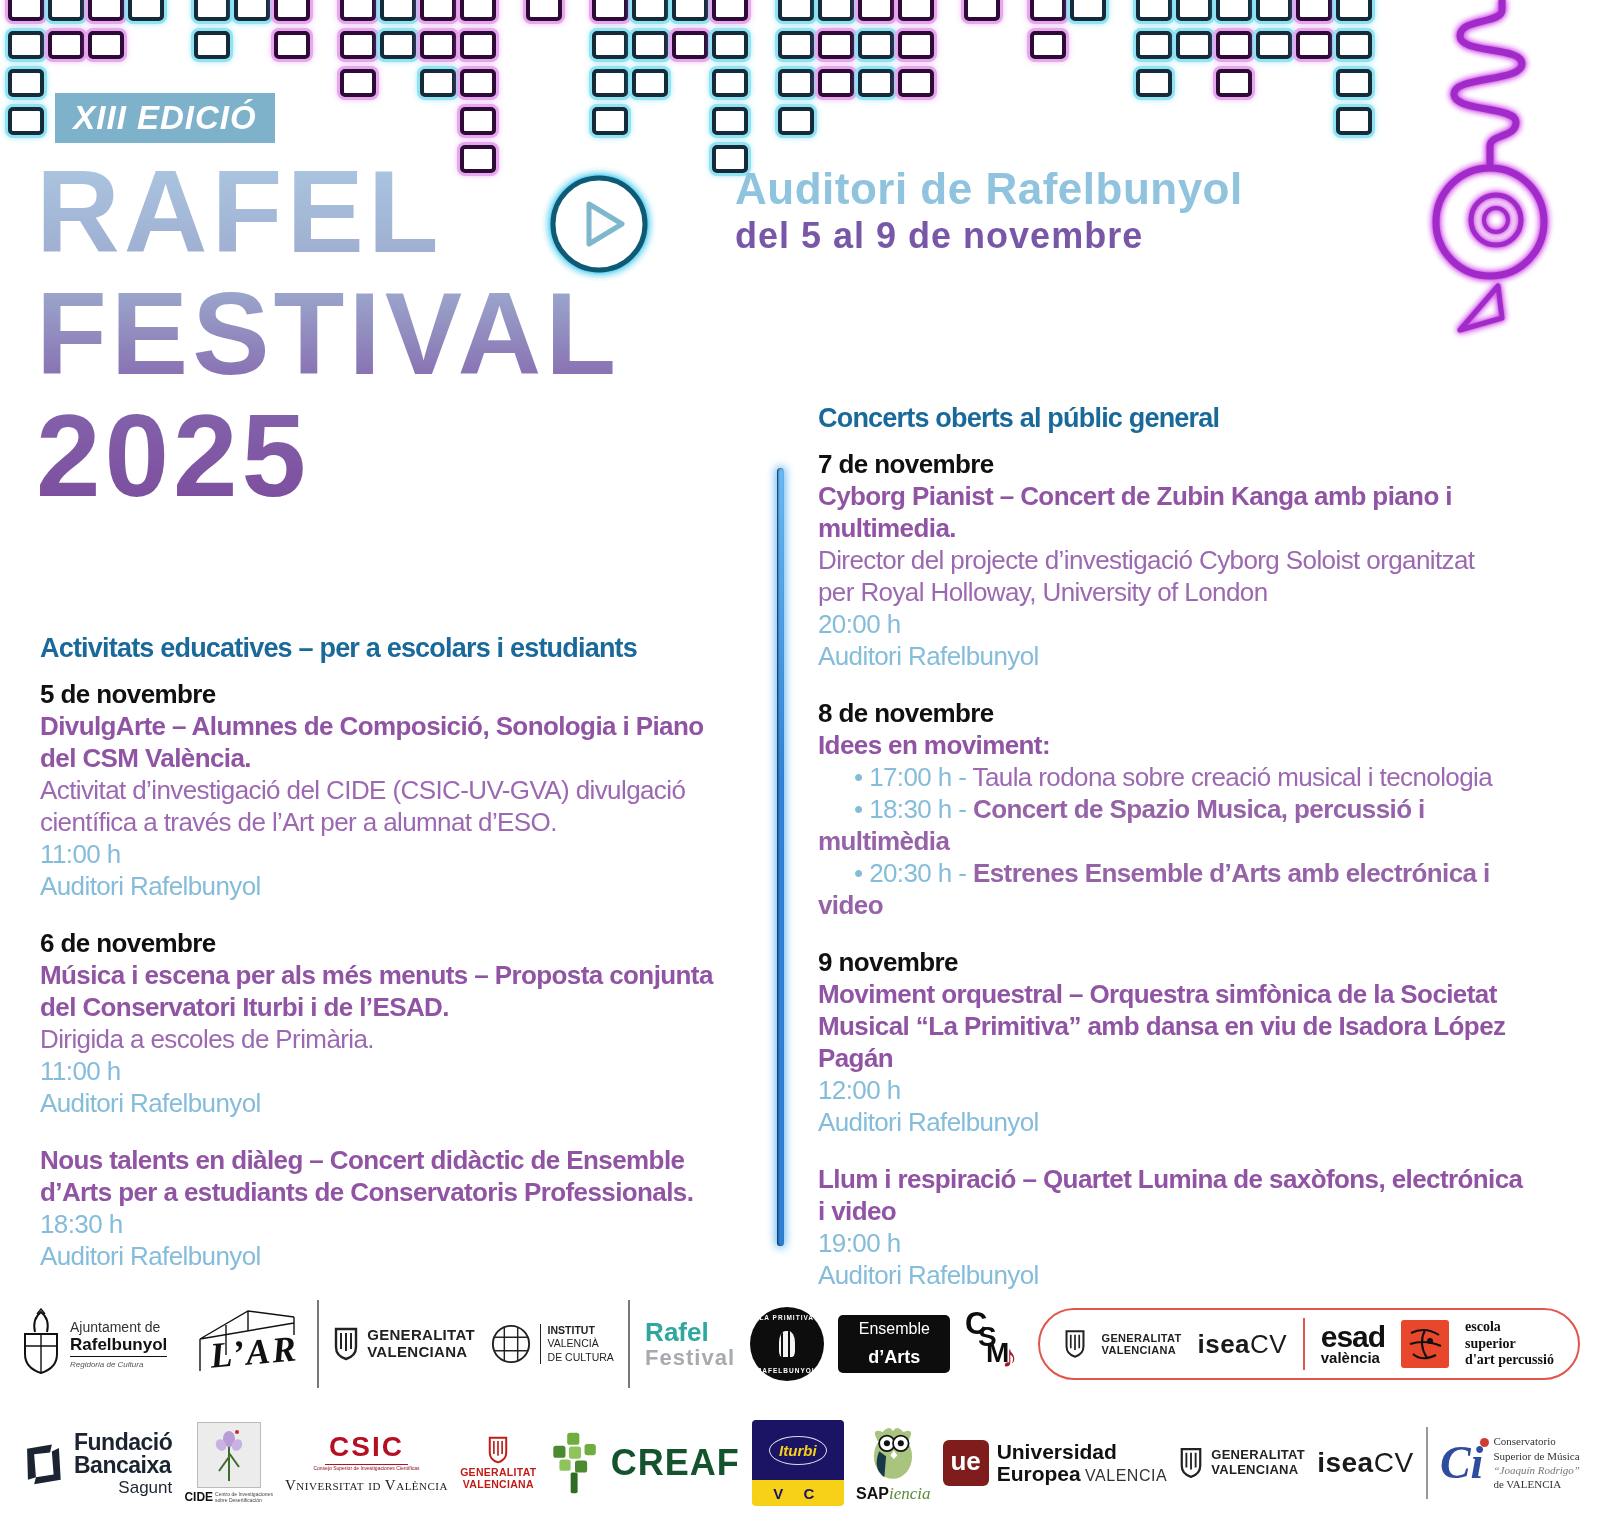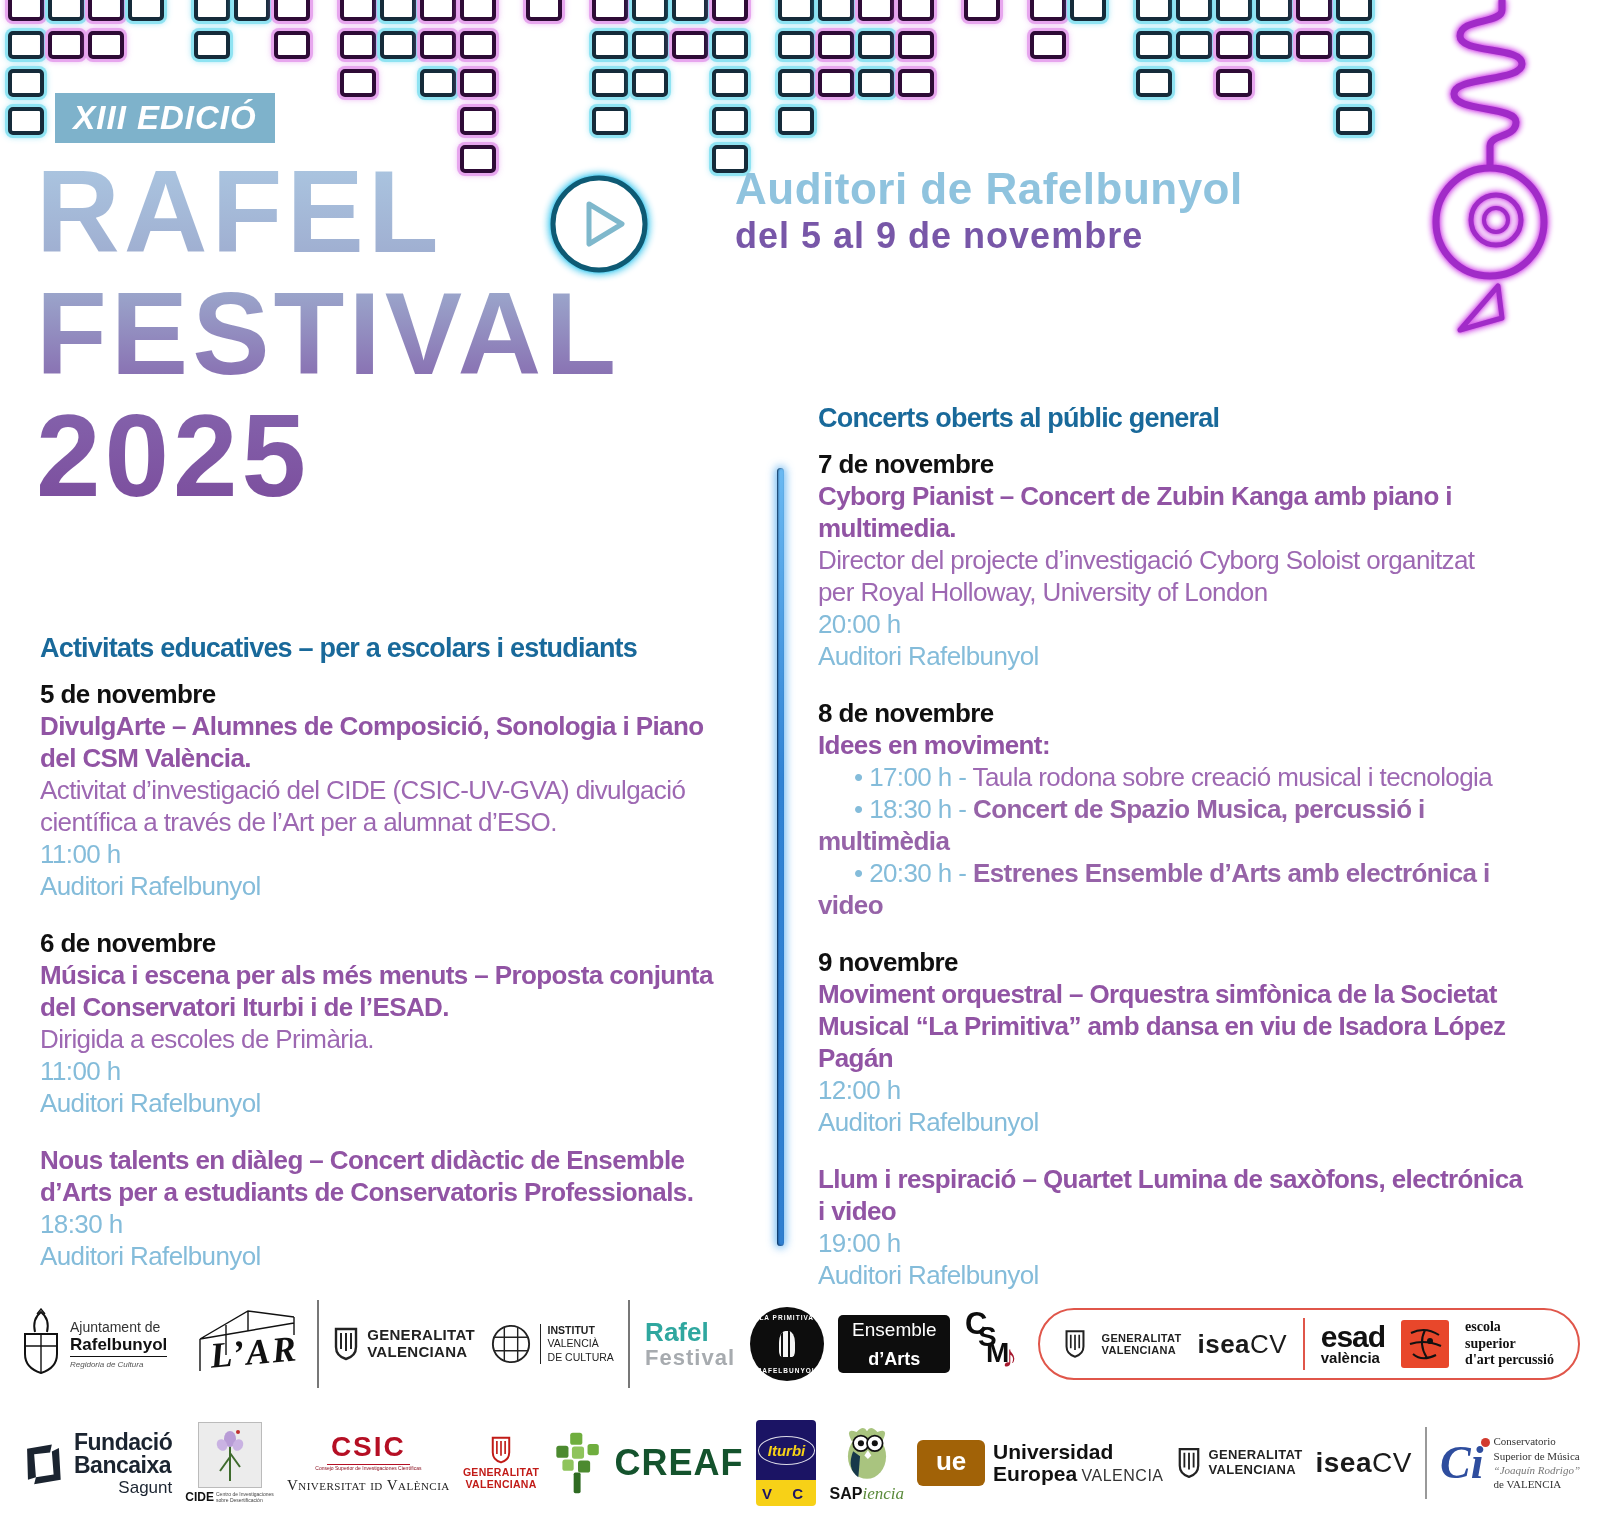--- a/index.html
+++ b/index.html
@@ -95,21 +95,21 @@
   .rafelfest .caret{position:absolute;top:-11px;left:1px;color:#2FA79F;font-size:15px;font-weight:900;}
 
   .primitiva{width:74px;height:74px;border-radius:50%;background:#0d0d0d;position:relative;
     display:flex;flex-direction:column;align-items:center;justify-content:space-between;padding:7px 0;box-sizing:border-box;}
   .primitiva .ring-text{color:#fff;font-size:6.5px;font-weight:700;letter-spacing:1px;}
   .primitiva .harp{width:26px;height:30px;background:#f4f4f4;border-radius:45% 45% 8px 8px;
     background-image:repeating-linear-gradient(90deg,#0d0d0d 0 2px,transparent 2px 7px);background-clip:content-box;padding:2px 5px;box-sizing:border-box;}
 
   .ensemble{width:112px;height:58px;background:#0d0d0d;border-radius:5px;color:#fff;
     display:flex;flex-direction:column;align-items:center;justify-content:center;line-height:1.15;}
-  .ensemble .e1{font-size:19px;font-weight:400;}
+  .ensemble .e1{font-size:16px;font-weight:400;}
   .ensemble .e2{font-size:18px;font-weight:800;margin-top:8px;}
 
   .csm{position:relative;width:58px;height:76px;}
   .csm span{position:absolute;font-weight:900;color:#0d0d0d;}
   .csm .c{left:0;top:0;font-size:31px;}
   .csm .s{left:13px;top:15px;font-size:28px;}
   .csm .m{left:21px;top:31px;font-size:28px;}
   .csm .note{left:37px;top:33px;font-size:31px;color:#A6192E;font-weight:700;}
 
   .esad-group{display:flex;align-items:center;gap:16px;border:2.5px solid #E0564A;border-radius:40px;
@@ -134,34 +134,34 @@
   .cide-cap small{font-weight:400;font-size:5px;display:inline-block;vertical-align:middle;line-height:1.1;text-align:left;margin-left:2px;color:#444;}
 
   .csic{display:flex;flex-direction:column;align-items:center;line-height:1.1;}
   .csic .acr{color:#B50F24;font-weight:900;font-size:28px;letter-spacing:2px;border-bottom:1.5px solid #B50F24;padding:0 4px 1px;}
   .csic .tiny{font-size:5px;color:#8a1020;margin-top:1px;}
   .csic .univ{font-family:"Liberation Serif",serif;font-variant:small-caps;font-size:15px;color:#222;margin-top:6px;letter-spacing:0.5px;}
 
   .creaf{gap:10px;}
   .creaf .word{color:#14532d;font-weight:900;font-size:36px;letter-spacing:1px;}
 
-  .iturbi{width:60px;height:86px;border-radius:4px;overflow:hidden;display:flex;flex-direction:column;}
+  .iturbi{width:92px;height:86px;border-radius:4px;overflow:hidden;display:flex;flex-direction:column;}
   .iturbi .top{flex:1;background:#1B1464;display:flex;align-items:center;justify-content:center;}
   .iturbi .oval{border:1.2px solid rgba(255,255,255,.85);border-radius:50%;padding:5px 9px;
     color:#fff;font-style:italic;font-size:15px;font-weight:600;}
   .iturbi .oval i{color:#F7D117;font-style:italic;}
   .iturbi .strip{height:26px;background:#F7D117;display:flex;align-items:center;justify-content:center;
     color:#1B1464;font-weight:900;font-size:15px;letter-spacing:8px;}
 
   .sapiencia{display:flex;flex-direction:column;align-items:center;gap:2px;}
   .sapiencia .word{font-size:16px;}
   .sapiencia .word b{color:#111;font-weight:800;}
   .sapiencia .word i{font-family:"Liberation Serif",serif;color:#5a8a3a;font-size:17px;}
 
-  .ue-badge{width:68px;height:46px;background:#a16207;border-radius:6px;color:#fff;
+  .ue-badge{width:46px;height:46px;background:#7f1d1d;border-radius:6px;color:#fff;
     display:flex;align-items:center;justify-content:center;font-size:26px;font-weight:800;padding-bottom:4px;box-sizing:border-box;}
   .ue-text{line-height:1.05;color:#111;}
   .ue-text .u1{font-size:21px;font-weight:800;}
   .ue-text .u2{font-size:21px;font-weight:800;}
   .ue-text .u3{font-size:16px;font-weight:400;color:#333;letter-spacing:0.5px;}
 
   .conserv{gap:10px;}
   .conserv .ci{font-family:"Liberation Serif",serif;font-style:italic;font-weight:700;font-size:46px;color:#2E4D9E;position:relative;line-height:1;}
   .conserv .ci .dot{position:absolute;right:-6px;top:-2px;width:9px;height:9px;border-radius:50%;background:#D23B2F;}
   .conserv .ctext{font-size:11px;line-height:1.3;color:#333;font-family:Liberation Serif, serif;}

